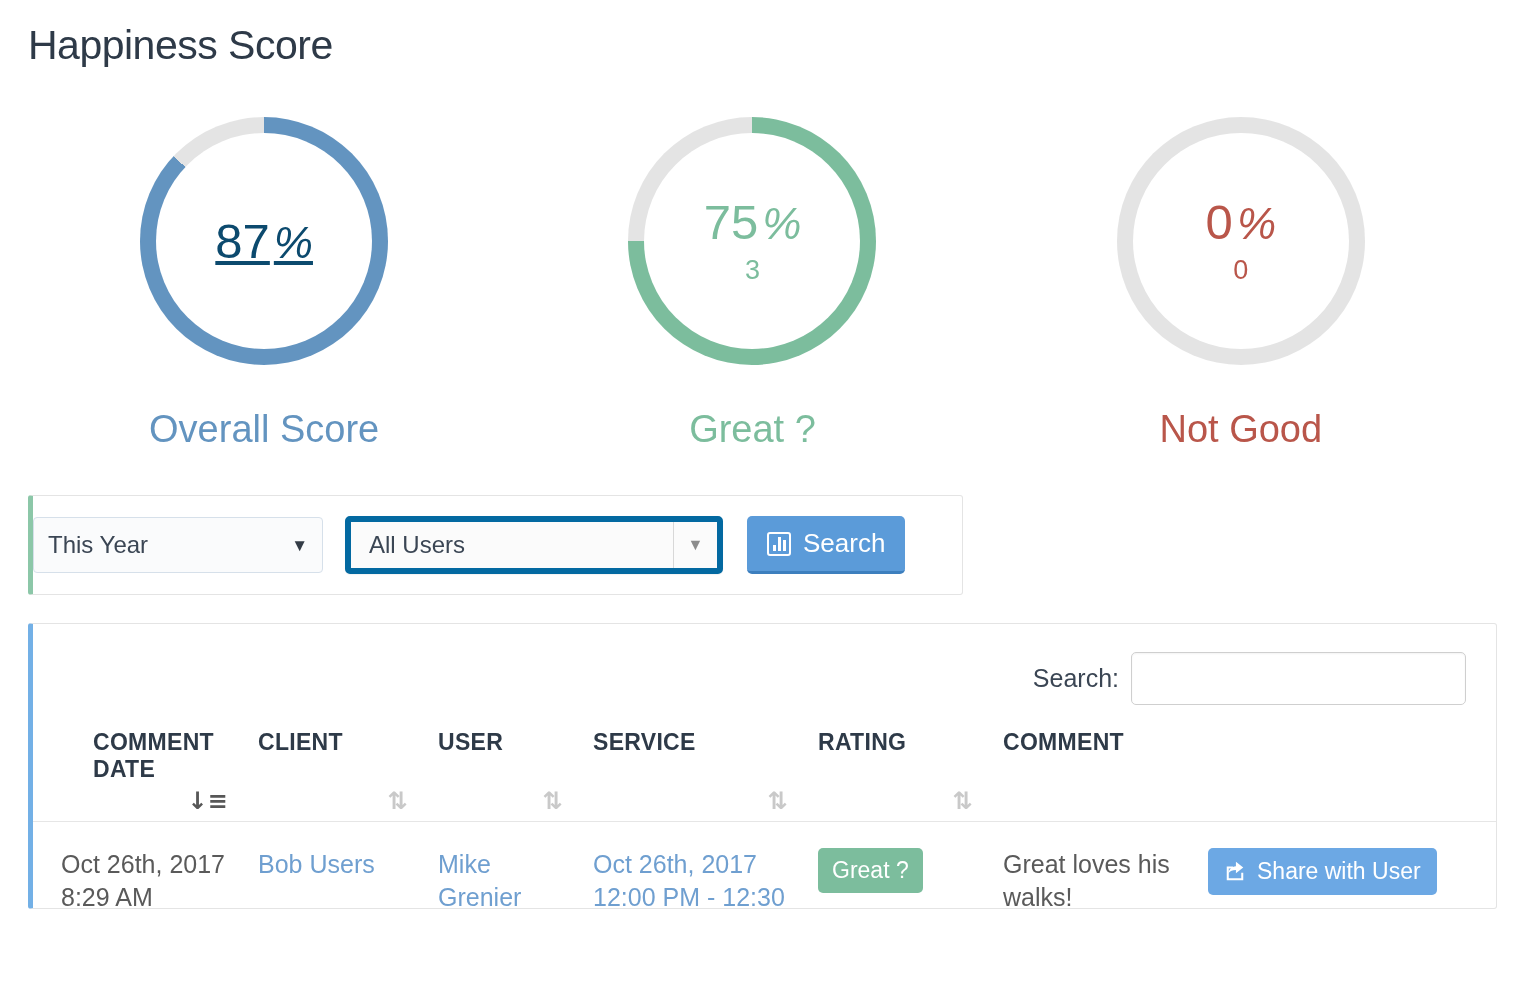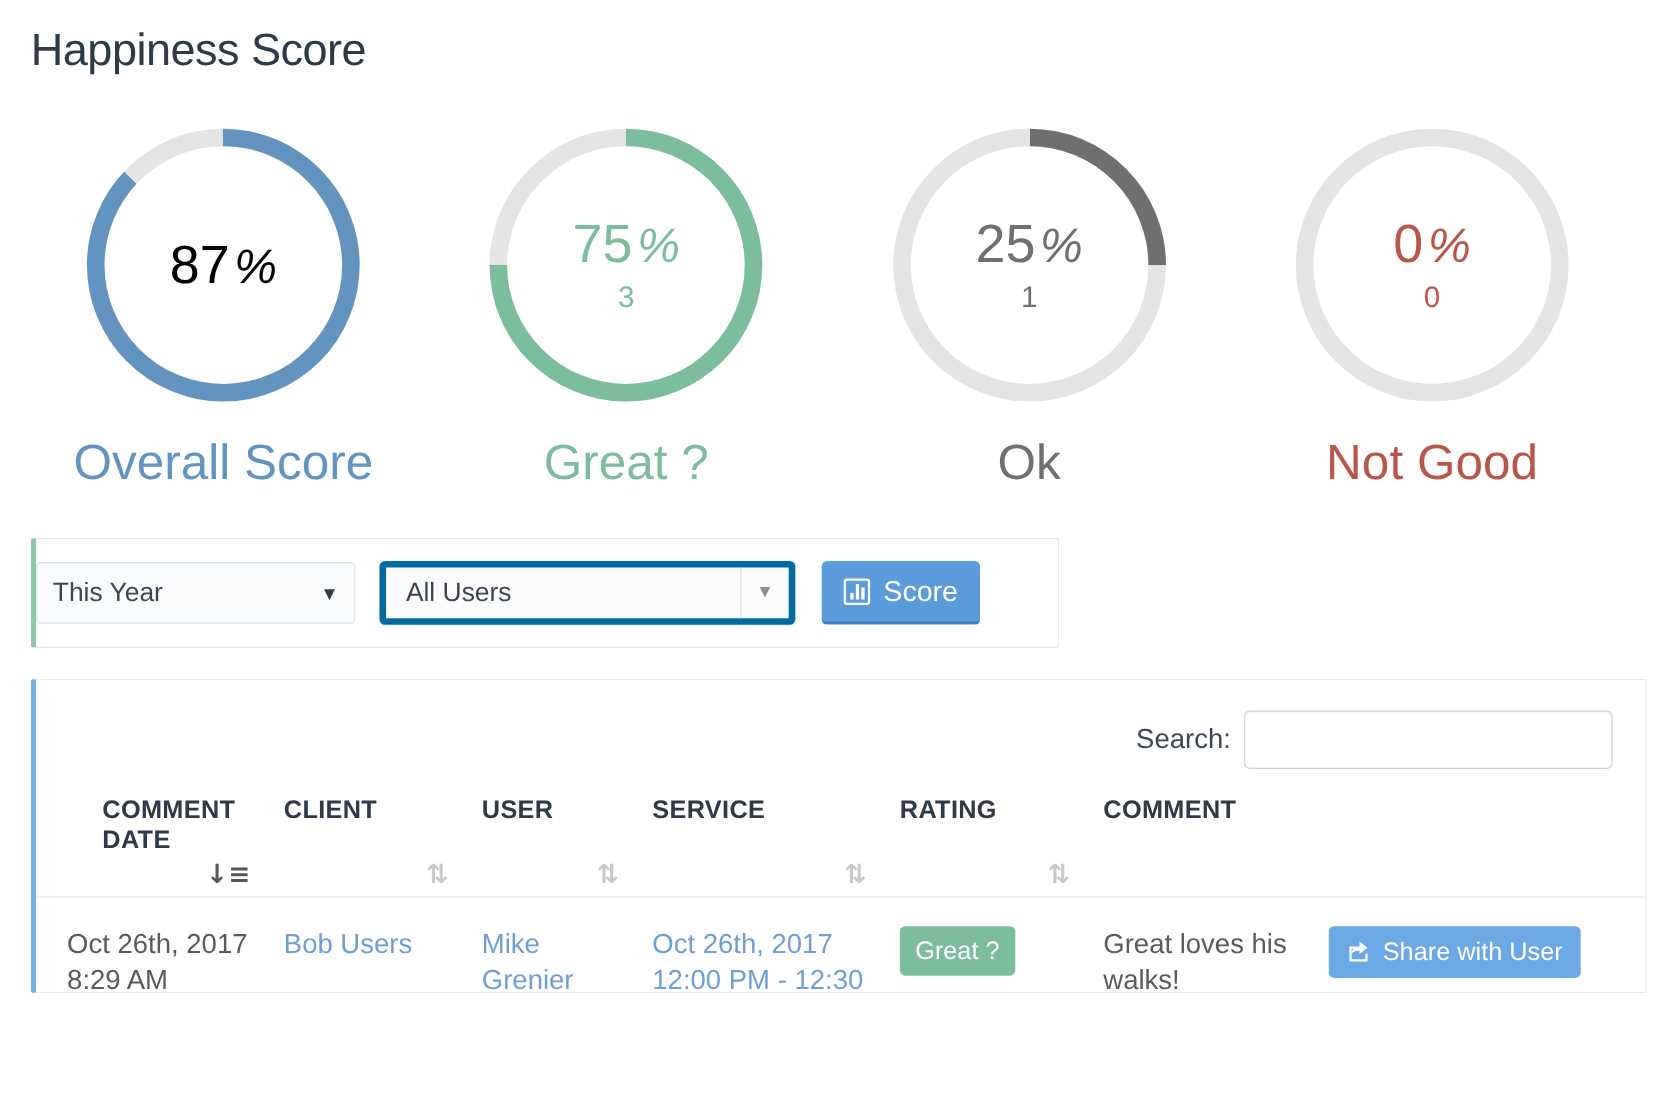--- a/index.html
+++ b/index.html
@@ -63,22 +63,22 @@
     font-style: italic;
     font-size: 44px;
     margin-left: 4px;
   }
   .donut .count {
     font-size: 27px;
     line-height: 1;
     margin-top: 10px;
   }
   .gauge-label {
-    margin-top: 32px;
-    font-size: 45px;
+    margin-top: 45px;
+    font-size: 38px;
     line-height: 1;
     font-weight: 400;
   }
 
   
   .filter-panel {
     margin: 47px 28px 0 28px;
     background: #ffffff;
     border: 1px solid #e4e4e4;
     border-left: 5px solid #8cc7a8;
@@ -279,45 +279,36 @@
 
 <div>
 
   <h1 class="page-title">Happiness Score</h1>
 
   <div class="gauges">
 
     <div class="gauge-cell">
       <div class="donut" id="donut0" style="background: conic-gradient(rgb(99, 148, 192) 0deg, rgb(99, 148, 192) 313.2deg, rgb(228, 228, 228) 313.2deg, rgb(228, 228, 228) 360deg);">
         <div class="hole">
-          <div class="pct" id="pct0" style="color: #000000;"><span>87</span><span class="sym">%</span></div>
+          <div class="pct" id="pct0" style="color: #0c4a6e; text-decoration: underline;"><span>87</span><span class="sym">%</span></div>
         </div>
       </div>
       <div class="gauge-label" id="lbl0" style="color: rgb(99, 148, 192);">Overall Score</div>
     </div>
 
     <div class="gauge-cell">
       <div class="donut" id="donut1" style="background: conic-gradient(rgb(124, 189, 157) 0deg, rgb(124, 189, 157) 270deg, rgb(228, 228, 228) 270deg, rgb(228, 228, 228) 360deg);">
         <div class="hole">
           <div class="pct" id="pct1" style="color: rgb(124, 189, 157);"><span>75</span><span class="sym">%</span></div>
           <div class="count" id="cnt1" style="color: rgb(124, 189, 157);">3</div>
         </div>
       </div>
       <div class="gauge-label" id="lbl1" style="color: rgb(124, 189, 157);">Great ?</div>
     </div>
 
-    <div class="gauge-cell">
-      <div class="donut" id="donut2" style="background: conic-gradient(rgb(111, 111, 111) 0deg, rgb(111, 111, 111) 90deg, rgb(228, 228, 228) 90deg, rgb(228, 228, 228) 360deg);">
-        <div class="hole">
-          <div class="pct" id="pct2" style="color: rgb(111, 111, 111);"><span>25</span><span class="sym">%</span></div>
-          <div class="count" id="cnt2" style="color: rgb(111, 111, 111);">1</div>
-        </div>
-      </div>
-      <div class="gauge-label" id="lbl2" style="color: rgb(111, 111, 111);">Ok</div>
-    </div>
 
     <div class="gauge-cell">
       <div class="donut" id="donut3" style="background: conic-gradient(rgb(185, 86, 74) 0deg, rgb(185, 86, 74) 0deg, rgb(228, 228, 228) 0deg, rgb(228, 228, 228) 360deg);">
         <div class="hole">
           <div class="pct" id="pct3" style="color: rgb(185, 86, 74);"><span>0</span><span class="sym">%</span></div>
           <div class="count" id="cnt3" style="color: rgb(185, 86, 74);">0</div>
         </div>
       </div>
       <div class="gauge-label" id="lbl3" style="color: rgb(185, 86, 74);">Not Good</div>
     </div>
@@ -334,21 +325,21 @@
       <span class="val">All Users</span>
       <span class="arrowbox">▼</span>
     </div>
 
     <button class="update-btn">
       <span class="chart-icon">
         <i class="b1"></i>
           <i class="b3"></i>
           <i class="b2"></i>
       </span>
-      <span>Score</span>
+      <span>Search</span>
     </button>
   </div>
 
   <div class="table-panel">
 
     <div class="search-row">
       <span class="search-label">Search:</span>
       <input class="search-input" type="text" placeholder="" style="">
     </div>
 

